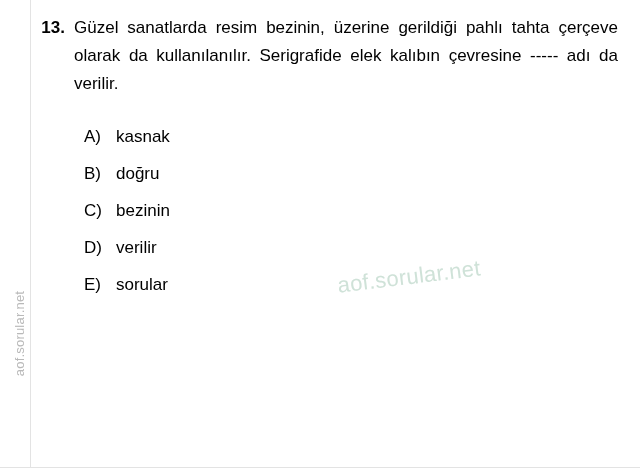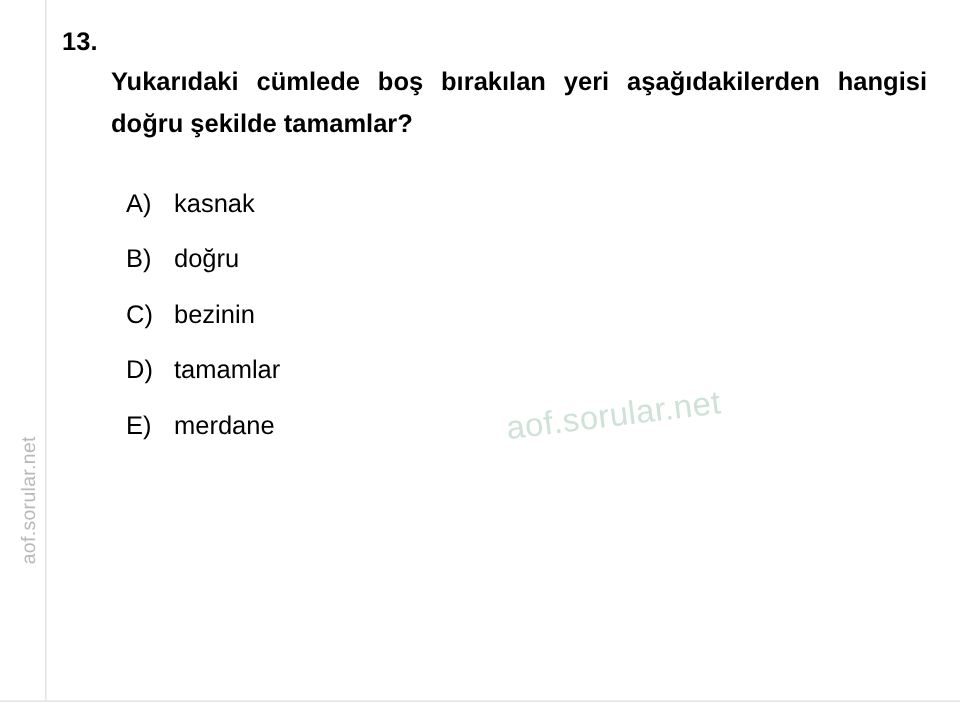--- a/index.html
+++ b/index.html
@@ -143,44 +143,44 @@
 
   <div class="left-strip">
     <div class="left-watermark">aof.sorular.net</div>
   </div>
 
   <div class="content">
 
     <div class="question-block">
       <div class="q-number">13.</div>
       <div class="q-body">
-        <p class="q-prompt">Yukarıdaki cümlede boş bırakılan yeri aşağıdakilerden hangisi doğru şekilde tamamlar?</p>
+        <p class="q-stem">Güzel sanatlarda resim bezinin, üzerine gerildiği pahlı tahta çerçeve olarak da kullanılanılır. Serigrafide elek kalıbın çevresine ----- adı da verilir.</p>
       </div>
     </div>
 
     <div class="options">
       <div class="option">
         <span class="opt-letter">A)</span>
         <span class="opt-text">kasnak</span>
       </div>
       <div class="option">
         <span class="opt-letter">B)</span>
         <span class="opt-text">doğru</span>
       </div>
       <div class="option">
         <span class="opt-letter">C)</span>
         <span class="opt-text">bezinin</span>
       </div>
       <div class="option">
         <span class="opt-letter">D)</span>
-        <span class="opt-text">tamamlar</span>
+        <span class="opt-text">verilir</span>
       </div>
       <div class="option">
         <span class="opt-letter">E)</span>
-        <span class="opt-text">merdane</span>
+        <span class="opt-text">sorular</span>
       </div>
     </div>
 
   </div>
 
   <div class="center-watermark">aof.sorular.net</div>
 
   <div class="bottom-rule"></div>
 
 </div>

